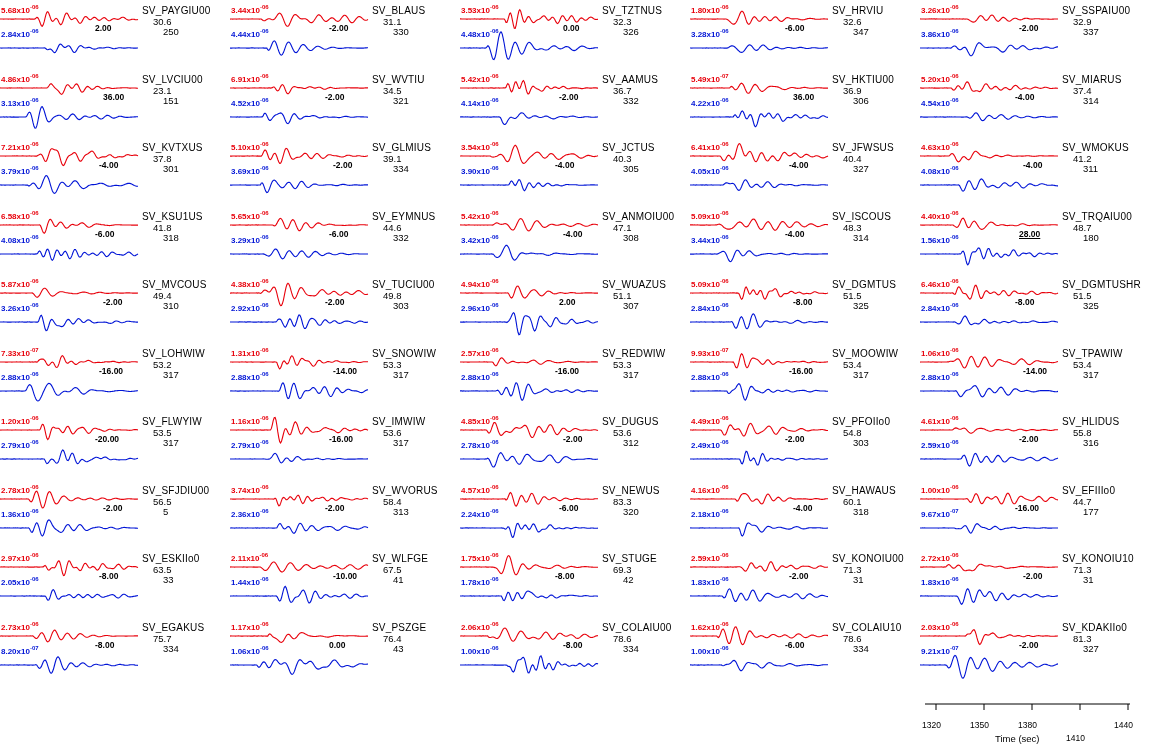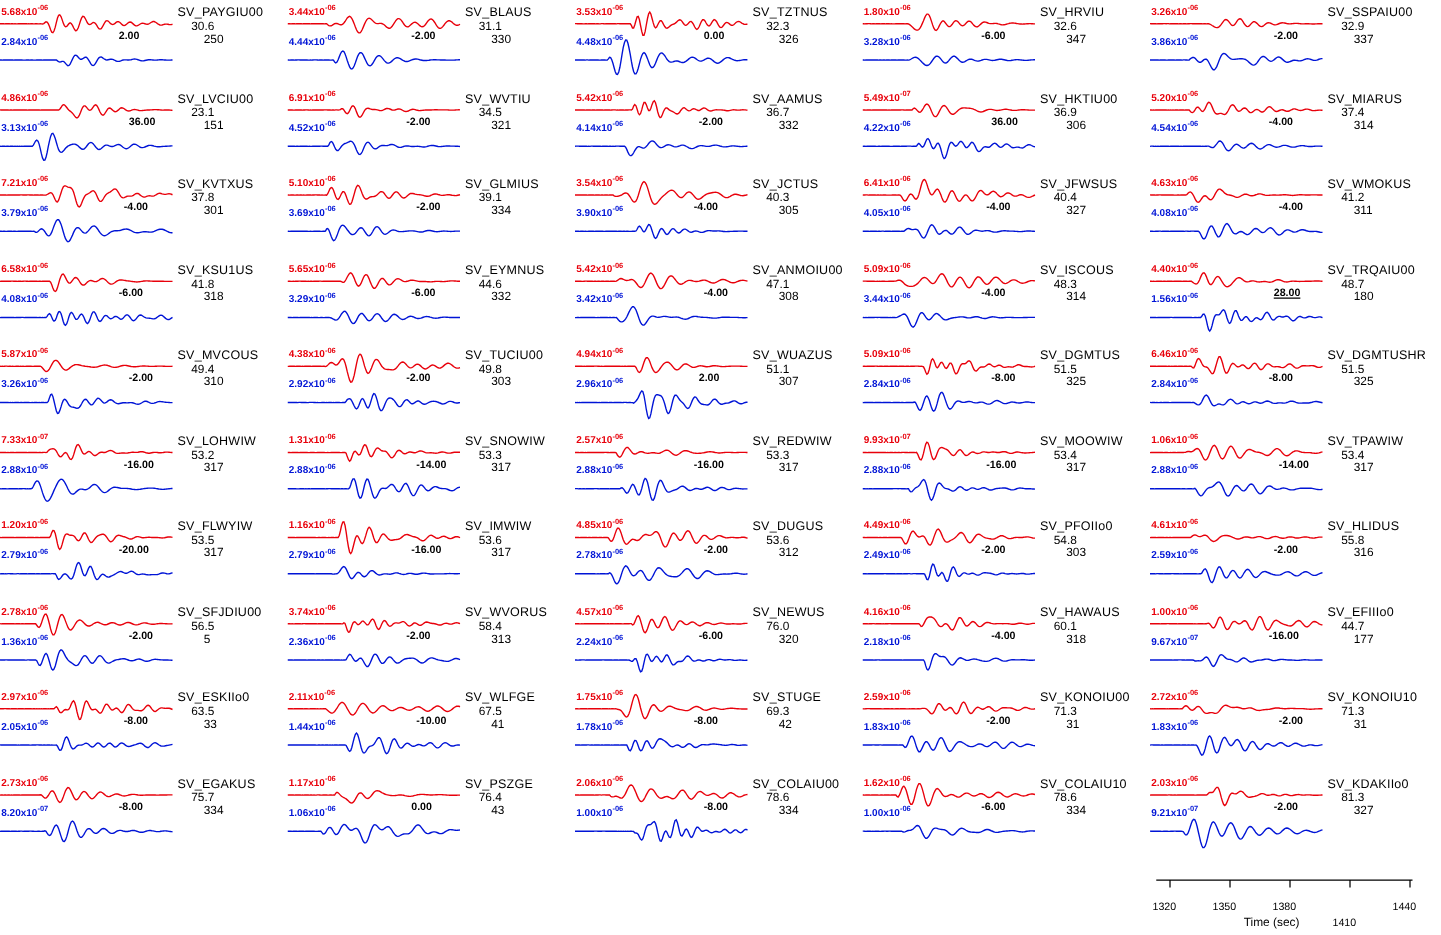--- a/index.html
+++ b/index.html
@@ -470,21 +470,21 @@
     </div>
     <div class="cell" style="left: 460px; top: 481.5px;">
       <svg class="wave" width="225" height="66">
         <path d="M0.0,17.0L0.9,17.0L1.8,17.0L2.8,16.9L3.7,17.1L4.6,17.1L5.5,16.9L6.4,17.1L7.4,17.0L8.3,17.0L9.2,16.9L10.1,17.0L11.0,17.0L12.0,17.0L12.9,16.9L13.8,17.0L14.7,17.0L15.6,17.0L16.6,17.0L17.5,17.0L18.4,17.0L19.3,17.0L20.2,17.0L21.2,16.9L22.1,17.0L23.0,17.0L23.9,16.9L24.8,17.1L25.8,17.0L26.7,17.0L27.6,17.1L28.5,17.0L29.4,17.0L30.4,17.0L31.3,17.1L32.2,17.0L33.1,16.9L34.0,17.0L35.0,17.0L35.9,17.0L36.8,17.0L37.7,17.1L38.6,17.1L39.6,17.0L40.5,17.0L41.4,17.0L42.3,16.9L43.2,17.0L44.2,16.9L45.1,16.9L46.0,18.0L46.9,17.6L47.8,15.7L48.8,13.2L49.7,11.2L50.6,10.6L51.5,11.7L52.4,14.4L53.4,17.9L54.3,21.2L55.2,23.5L56.1,24.2L57.0,23.2L58.0,21.0L58.9,18.2L59.8,15.6L60.7,13.9L61.6,13.5L62.6,14.4L63.5,16.1L64.4,18.1L65.3,19.6L66.2,20.2L67.2,19.7L68.1,18.1L69.0,15.9L69.9,13.7L70.8,11.9L71.8,11.3L72.7,11.8L73.6,13.4L74.5,15.7L75.4,18.3L76.4,20.5L77.3,21.9L78.2,22.2L79.1,21.6L80.0,20.2L81.0,18.4L81.9,16.7L82.8,15.4L83.7,14.7L84.6,14.7L85.6,15.3L86.5,16.1L87.4,16.9L88.3,17.5L89.2,17.7L90.2,17.5L91.1,16.9L92.0,16.3L92.9,15.8L93.8,15.6L94.8,15.7L95.7,16.2L96.6,16.9L97.5,17.6L98.4,18.2L99.4,18.6L100.3,18.6L101.2,18.2L102.1,17.7L103.0,17.1L104.0,16.5L104.9,16.2L105.8,16.1L106.7,16.2L107.6,16.5L108.6,16.9L109.5,17.3L110.4,17.5L111.3,17.6L112.2,17.5L113.2,17.2L114.1,16.9L115.0,16.7L115.9,16.5L116.8,16.4L117.8,16.5L118.7,16.7L119.6,16.9L120.5,17.1L121.4,17.2L122.4,17.2L123.3,17.2L124.2,17.2L125.1,17.1L126.0,17.0L127.0,17.0L127.9,17.1L128.8,17.1L129.7,17.2L130.6,17.2L131.6,17.2L132.5,17.2L133.4,17.1L134.3,16.9L135.2,16.8L136.2,16.7L137.1,16.7L138.0,16.7" stroke="#e8000b" fill="none" stroke-width="1.1"></path>
         <path d="M0.0,46.0L0.9,46.0L1.8,46.1L2.8,46.1L3.7,46.0L4.6,46.0L5.5,45.9L6.4,45.9L7.4,45.9L8.3,46.1L9.2,45.9L10.1,46.0L11.0,45.9L12.0,46.0L12.9,45.9L13.8,46.0L14.7,46.0L15.6,46.0L16.6,45.9L17.5,46.0L18.4,46.0L19.3,46.0L20.2,46.0L21.2,46.0L22.1,45.9L23.0,45.9L23.9,46.0L24.8,45.9L25.8,46.0L26.7,46.0L27.6,46.0L28.5,46.0L29.4,46.0L30.4,46.1L31.3,46.0L32.2,46.0L33.1,46.0L34.0,46.0L35.0,46.1L35.9,46.0L36.8,46.0L37.7,46.0L38.6,46.0L39.6,46.0L40.5,46.0L41.4,45.9L42.3,46.1L43.2,46.0L44.2,46.4L45.1,47.1L46.0,47.0L46.9,46.0L47.8,44.9L48.8,45.0L49.7,46.9L50.6,50.2L51.5,53.5L52.4,55.4L53.4,55.0L54.3,52.2L55.2,48.1L56.1,44.1L57.0,41.7L58.0,41.4L58.9,42.8L59.8,45.0L60.7,46.7L61.6,47.2L62.6,46.3L63.5,44.8L64.4,43.4L65.3,43.0L66.2,43.7L67.2,45.2L68.1,46.7L69.0,47.5L69.9,47.1L70.8,45.7L71.8,43.8L72.7,42.3L73.6,41.9L74.5,42.7L75.4,44.6L76.4,46.8L77.3,48.8L78.2,49.9L79.1,49.9L80.0,49.3L81.0,48.3L81.9,47.5L82.8,47.2L83.7,47.2L84.6,47.2L85.6,47.0L86.5,46.4L87.4,45.3L88.3,44.1L89.2,43.1L90.2,42.8L91.1,43.1L92.0,44.0L92.9,45.1L93.8,46.2L94.8,46.8L95.7,46.9L96.6,46.7L97.5,46.3L98.4,46.0L99.4,45.9L100.3,46.2L101.2,46.5L102.1,46.8L103.0,46.8L104.0,46.6L104.9,46.2L105.8,45.9L106.7,45.7L107.6,45.7L108.6,46.0L109.5,46.3L110.4,46.6L111.3,46.6L112.2,46.5L113.2,46.1L114.1,45.8L115.0,45.5L115.9,45.4L116.8,45.5L117.8,45.7L118.7,45.9L119.6,46.0L120.5,46.0L121.4,45.9L122.4,45.8L123.3,45.7L124.2,45.7L125.1,45.9L126.0,46.0L127.0,46.2L127.9,46.3L128.8,46.3L129.7,46.2L130.6,46.1L131.6,46.0L132.5,46.0L133.4,46.1L134.3,46.2L135.2,46.3L136.2,46.3L137.1,46.2L138.0,46.1" stroke="#0014d6" fill="none" stroke-width="1.1"></path>
       </svg>
       <div class="lbl amp-red" style="">4.57x10<span class="sup">-06</span></div>
       <div class="lbl amp-blue" style="">2.24x10<span class="sup">-06</span></div>
       <div class="lbl shift" style="left: 99px; top: 21px;">-6.00</div>
       <div class="lbl sta" style="">SV_NEWUS</div>
-      <div class="lbl dist" style="">76.0</div>
+      <div class="lbl dist" style="">83.3</div>
       <div class="lbl azi" style="">320</div>
     </div>
     <div class="cell" style="left: 690px; top: 481.5px;">
       <svg class="wave" width="225" height="66">
         <path d="M0.0,17.0L0.9,17.0L1.8,16.9L2.8,17.0L3.7,17.0L4.6,17.1L5.5,17.0L6.4,17.0L7.4,17.0L8.3,16.9L9.2,16.9L10.1,17.1L11.0,17.0L12.0,17.0L12.9,16.9L13.8,17.0L14.7,17.0L15.6,17.1L16.6,17.0L17.5,17.1L18.4,17.0L19.3,17.0L20.2,17.0L21.2,16.9L22.1,16.9L23.0,17.0L23.9,16.9L24.8,17.0L25.8,17.0L26.7,17.0L27.6,17.0L28.5,17.0L29.4,17.0L30.4,17.0L31.3,16.9L32.2,17.0L33.1,16.9L34.0,17.0L35.0,17.0L35.9,17.0L36.8,16.9L37.7,17.0L38.6,17.0L39.6,17.0L40.5,17.0L41.4,16.9L42.3,17.0L43.2,17.0L44.2,17.0L45.1,17.0L46.0,17.9L46.9,19.1L47.8,18.9L48.8,17.5L49.7,15.7L50.6,13.9L51.5,12.6L52.4,11.9L53.4,11.6L54.3,11.5L55.2,11.6L56.1,12.0L57.0,12.6L58.0,13.7L58.9,15.0L59.8,16.6L60.7,18.0L61.6,19.0L62.6,19.3L63.5,19.1L64.4,18.4L65.3,17.5L66.2,17.0L67.2,17.1L68.1,17.8L69.0,19.0L69.9,20.4L70.8,21.6L71.8,22.0L72.7,21.5L73.6,20.0L74.5,17.8L75.4,15.5L76.4,13.5L77.3,12.2L78.2,12.1L79.1,12.8L80.0,14.3L81.0,16.1L81.9,17.7L82.8,18.6L83.7,18.8L84.6,18.3L85.6,17.4L86.5,16.3L87.4,15.5L88.3,15.2L89.2,15.5L90.2,16.3L91.1,17.3L92.0,18.4L92.9,19.1L93.8,19.3L94.8,19.1L95.7,18.5L96.6,17.7L97.5,16.9L98.4,16.3L99.4,16.0L100.3,15.9L101.2,16.1L102.1,16.4L103.0,16.7L104.0,16.9L104.9,17.1L105.8,17.1L106.7,17.0L107.6,16.9L108.6,16.9L109.5,16.9L110.4,16.9L111.3,16.9L112.2,17.0L113.2,16.9L114.1,16.9L115.0,16.9L115.9,16.9L116.8,17.0L117.8,17.1L118.7,17.3L119.6,17.4L120.5,17.4L121.4,17.4L122.4,17.2L123.3,17.0L124.2,16.8L125.1,16.6L126.0,16.5L127.0,16.6L127.9,16.7L128.8,16.9L129.7,17.1L130.6,17.3L131.6,17.4L132.5,17.4L133.4,17.3L134.3,17.1L135.2,16.9L136.2,16.7L137.1,16.7L138.0,16.7" stroke="#e8000b" fill="none" stroke-width="1.1"></path>
         <path d="M0.0,46.0L0.9,45.9L1.8,46.0L2.8,46.0L3.7,46.0L4.6,46.0L5.5,46.0L6.4,46.0L7.4,46.0L8.3,46.0L9.2,46.1L10.1,45.9L11.0,46.0L12.0,45.9L12.9,45.9L13.8,46.0L14.7,46.1L15.6,46.0L16.6,46.0L17.5,46.0L18.4,46.0L19.3,45.9L20.2,46.0L21.2,46.0L22.1,46.0L23.0,46.0L23.9,46.0L24.8,46.0L25.8,45.9L26.7,46.0L27.6,46.0L28.5,46.0L29.4,46.0L30.4,46.0L31.3,46.0L32.2,46.1L33.1,46.0L34.0,46.0L35.0,46.0L35.9,46.0L36.8,46.0L37.7,46.0L38.6,46.0L39.6,46.0L40.5,45.9L41.4,46.0L42.3,46.0L43.2,46.0L44.2,46.0L45.1,46.0L46.0,46.0L46.9,46.0L47.8,46.0L48.8,45.9L49.7,47.4L50.6,50.7L51.5,53.3L52.4,54.0L53.4,52.8L54.3,50.1L55.2,46.9L56.1,44.0L57.0,41.9L58.0,41.0L58.9,41.0L59.8,41.6L60.7,42.4L61.6,43.0L62.6,43.2L63.5,43.3L64.4,43.2L65.3,43.4L66.2,43.9L67.2,44.9L68.1,46.2L69.0,47.6L69.9,48.9L70.8,49.8L71.8,50.1L72.7,49.7L73.6,48.9L74.5,47.6L75.4,46.3L76.4,45.3L77.3,44.5L78.2,44.2L79.1,44.4L80.0,44.8L81.0,45.3L81.9,45.8L82.8,46.2L83.7,46.3L84.6,46.3L85.6,46.0L86.5,45.7L87.4,45.5L88.3,45.3L89.2,45.2L90.2,45.3L91.1,45.4L92.0,45.7L92.9,45.9L93.8,46.2L94.8,46.4L95.7,46.7L96.6,46.9L97.5,47.0L98.4,47.1L99.4,47.1L100.3,46.9L101.2,46.7L102.1,46.3L103.0,45.8L104.0,45.3L104.9,44.9L105.8,44.7L106.7,44.6L107.6,44.7L108.6,45.0L109.5,45.5L110.4,45.9L111.3,46.4L112.2,46.7L113.2,46.9L114.1,46.9L115.0,46.8L115.9,46.6L116.8,46.3L117.8,46.1L118.7,45.9L119.6,45.8L120.5,45.8L121.4,45.8L122.4,45.9L123.3,45.9L124.2,45.9L125.1,45.9L126.0,45.9L127.0,45.8L127.9,45.8L128.8,45.8L129.7,45.8L130.6,45.9L131.6,46.0L132.5,46.1L133.4,46.2L134.3,46.2L135.2,46.2L136.2,46.2L137.1,46.1L138.0,46.0" stroke="#0014d6" fill="none" stroke-width="1.1"></path>
       </svg>
       <div class="lbl amp-red" style="">4.16x10<span class="sup">-06</span></div>
       <div class="lbl amp-blue" style="">2.18x10<span class="sup">-06</span></div>
       <div class="lbl shift" style="left: 103px; top: 21px;">-4.00</div>

